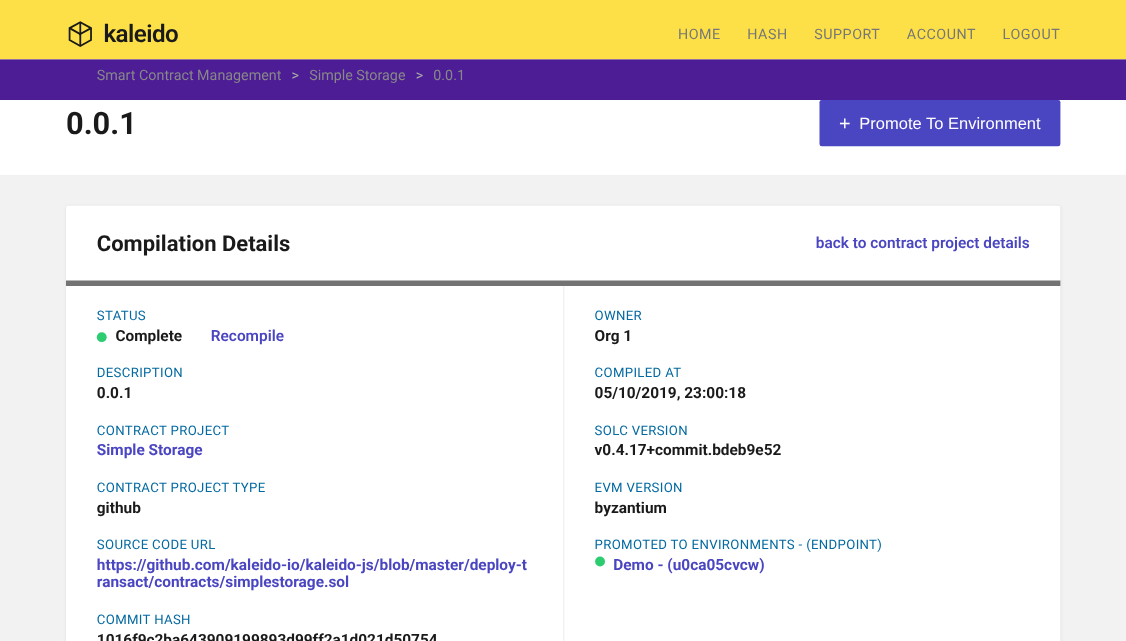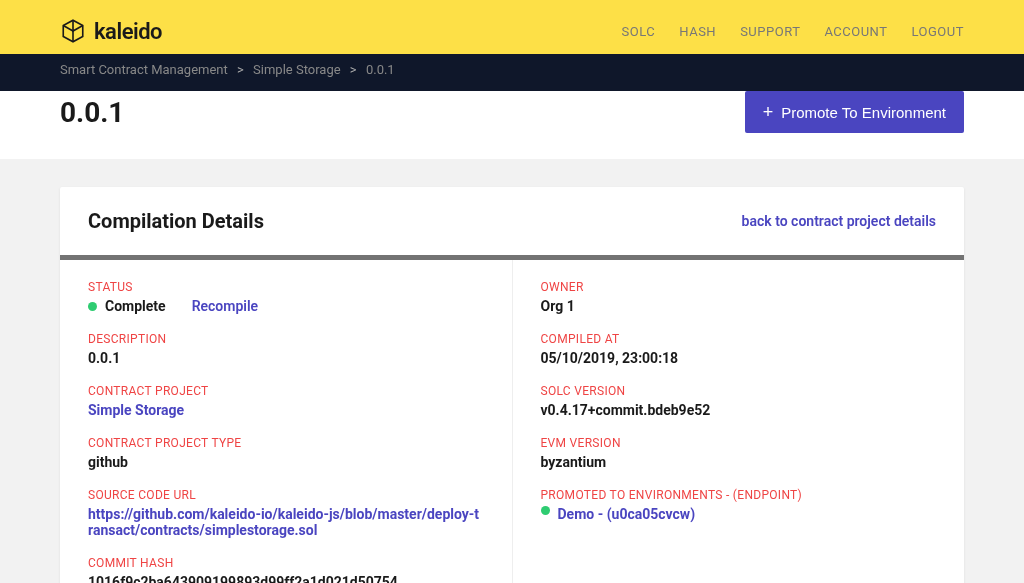--- a/index.html
+++ b/index.html
@@ -39,24 +39,24 @@
       display: flex;
       gap: 24px;
     }
     .nav-link {
       font-size: 13px;
       letter-spacing: 0.5px;
       color: #777;
       cursor: pointer;
     }
     .breadcrumb-row {
-      padding: 8px 60px 14px 60px;
+      padding: 8px 60px 14px 88px;
       font-size: 13px;
       color: #888;
-      background: #0f172a;
+      background: #4c1d95;
     }
     .breadcrumb-row .crumb {
       cursor: pointer;
     }
     .breadcrumb-sep {
       color: #aaa;
       padding: 0 6px;
     }
     .title-row {
       display: flex;
@@ -124,21 +124,21 @@
       padding: 20px 28px;
     }
     .col:first-child {
       border-right: 1px solid #eee;
     }
     .field {
       margin-bottom: 18px;
     }
     .field-label {
       font-size: 12px;
-      color: #ef4444;
+      color: #0369a1;
       letter-spacing: 0.3px;
       margin-bottom: 4px;
     }
     .field-value {
       font-size: 14px;
       font-weight: 700;
       color: #1a1a1a;
       word-break: break-all;
     }
     .field-value.link {
@@ -176,21 +176,21 @@
   <div class="logo-block">
     <svg class="logo-icon" viewBox="0 0 24 24" fill="none" stroke="#1a1a1a" stroke-width="1.5">
       <polygon points="12,2 21,7 21,17 12,22 3,17 3,7"></polygon>
       <polyline points="12,2 12,12 21,7"></polyline>
       <polyline points="12,12 3,7"></polyline>
       <polyline points="12,12 12,22"></polyline>
     </svg>
     <span class="logo-text">kaleido</span>
   </div>
   <div class="nav-links">
-    <span class="nav-link">SOLC</span>
+    <span class="nav-link">HOME</span>
     <span class="nav-link">HASH</span>
     <span class="nav-link">SUPPORT</span>
     <span class="nav-link">ACCOUNT</span>
     <span class="nav-link">LOGOUT</span>
   </div>
 </div>
 
 <div class="breadcrumb-row">
   <span class="crumb">Smart Contract Management</span>
   <span class="breadcrumb-sep">&gt;</span>

